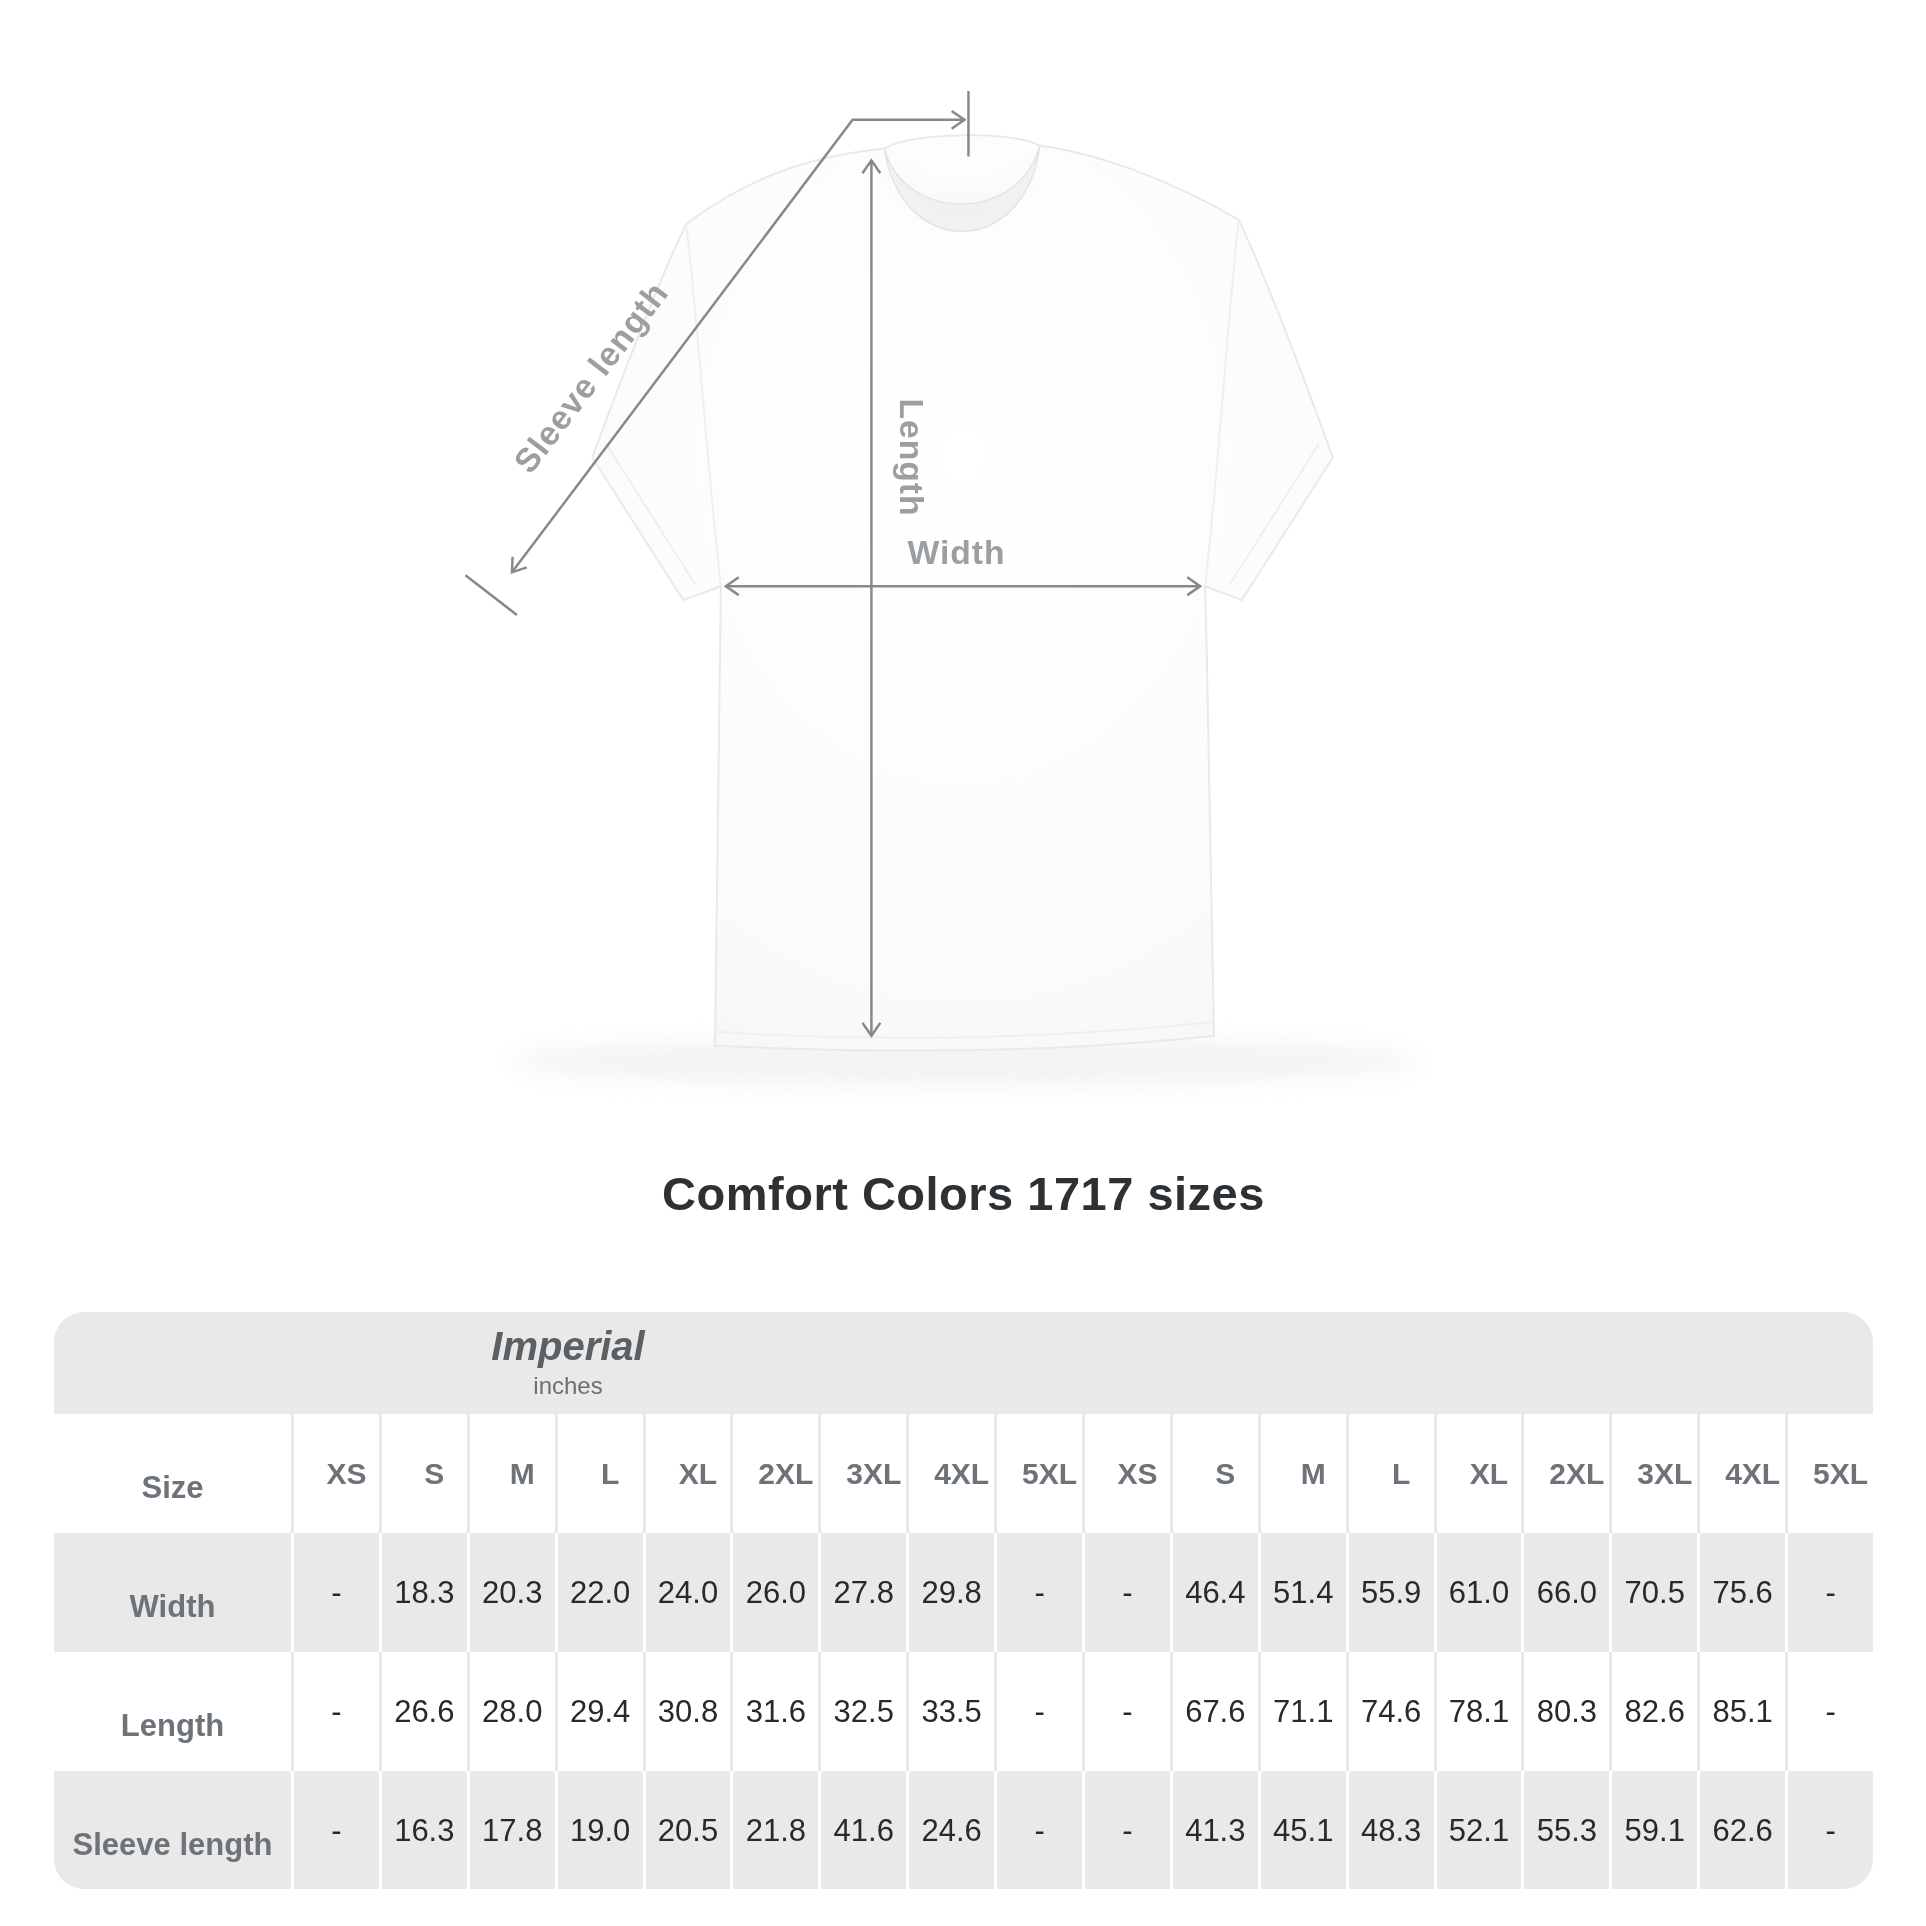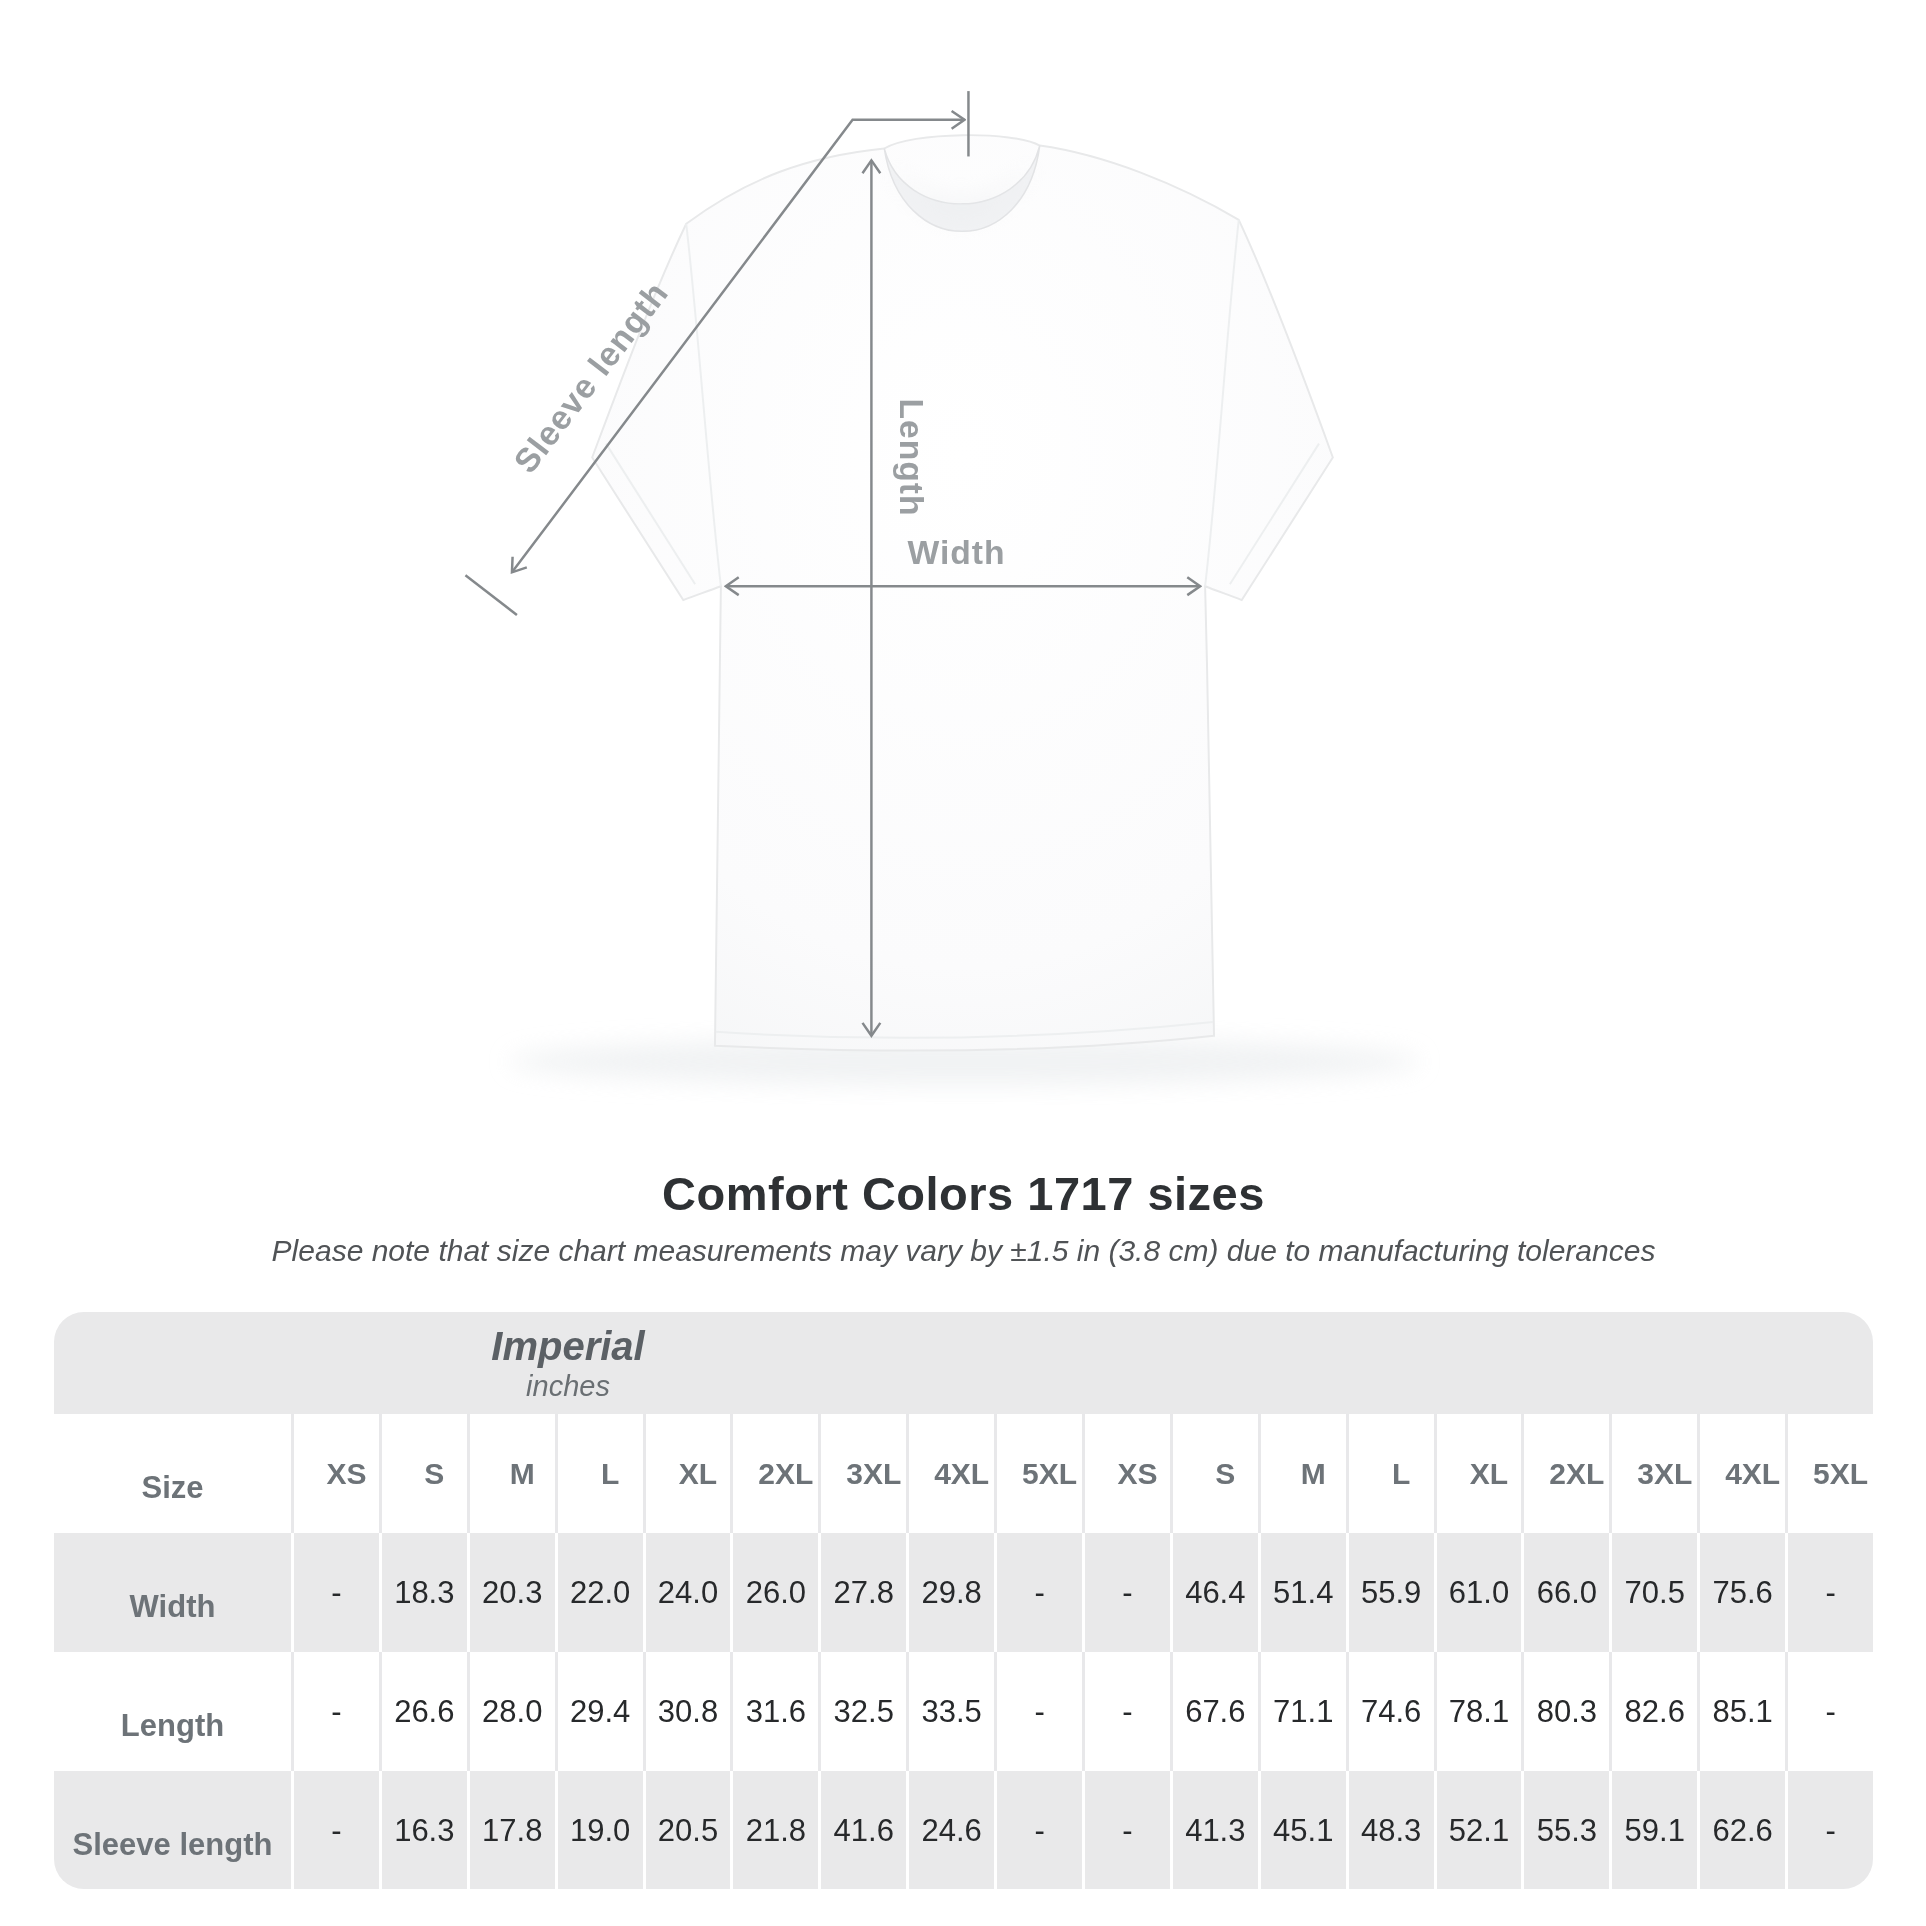--- a/index.html
+++ b/index.html
@@ -41,21 +41,21 @@
   .band{
     display:flex;height:102px;background:#e9e9ea;
   }
   .band-group{display:flex;flex-direction:column;justify-content:center;align-items:center;}
   .band-group.imperial{width:1028px;}
   .band-group.metric{flex:1;}
   .band-title{
     font-size:40px;font-weight:bold;font-style:italic;color:#5b6065;line-height:46px;
   }
   .band-sub{
-    font-size:29px;font-style:italic;color:#6a6f73;line-height:34px;text-align:right;
+    font-size:24px;color:#6a6f73;line-height:34px;text-align:right;
   }
   .trow{
     display:grid;
     grid-template-columns:237px repeat(18,1fr);
     height:119px;
   }
   .trow.white{--sep:#e8e8ea;background:#ffffff;}
   .trow.gray{--sep:#ffffff;background:#e9e9ea;}
   .cell{
     display:flex;align-items:center;justify-content:center;
@@ -126,21 +126,20 @@
 
       <line x1="733" y1="592" x2="1212" y2="592" marker-start="url(#arr)" marker-end="url(#arr)"></line>
     </g>
 
     <text class="meas-label" text-anchor="middle" transform="translate(606,388) rotate(-52.7)">Sleeve length</text>
     <text class="meas-label" text-anchor="middle" transform="translate(909,462) rotate(90)">Length</text>
     <text class="meas-label" text-anchor="middle" transform="translate(966,570)">Width</text>
   </svg>
 
   <div class="title">Comfort Colors 1717 sizes</div>
-  <div class="note">Please note that size chart measurements may vary by ±1.5 in (3.8 cm) due to manufacturing tolerances</div>
 
   <div class="table-wrap">
 
     <div class="band">
       <div class="band-group imperial">
         <div class="band-title">Imperial</div>
         <div class="band-sub">inches</div>
       </div>
     </div>
 

